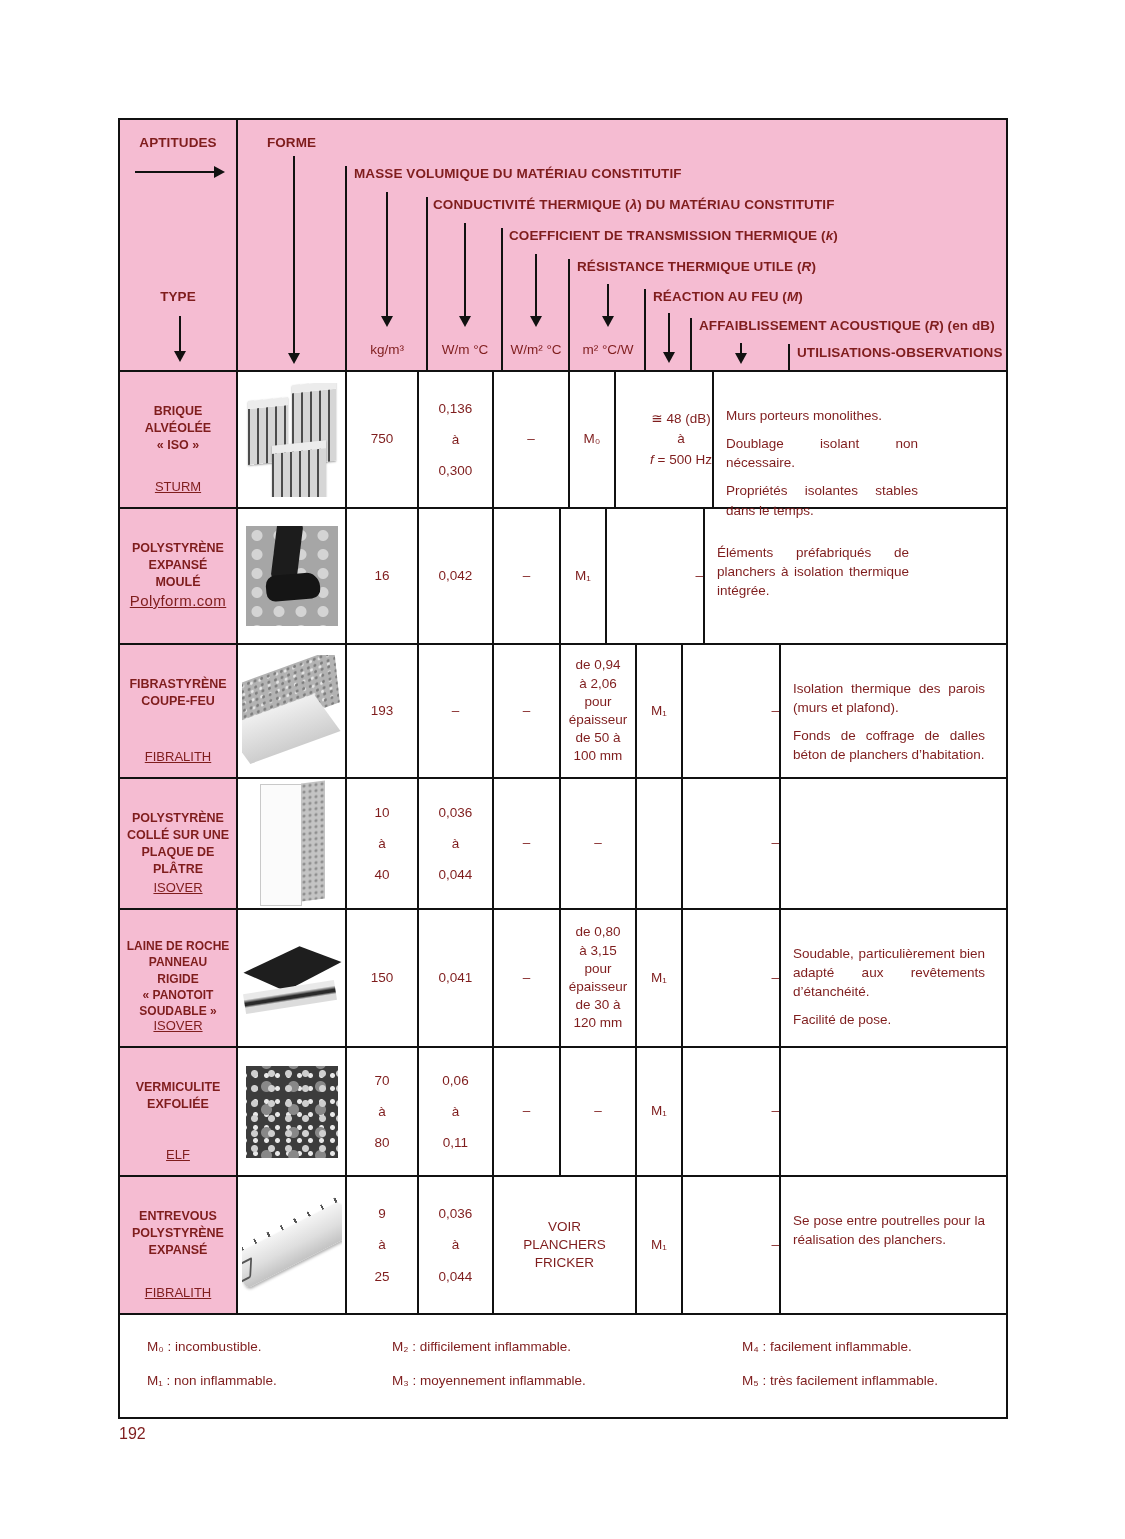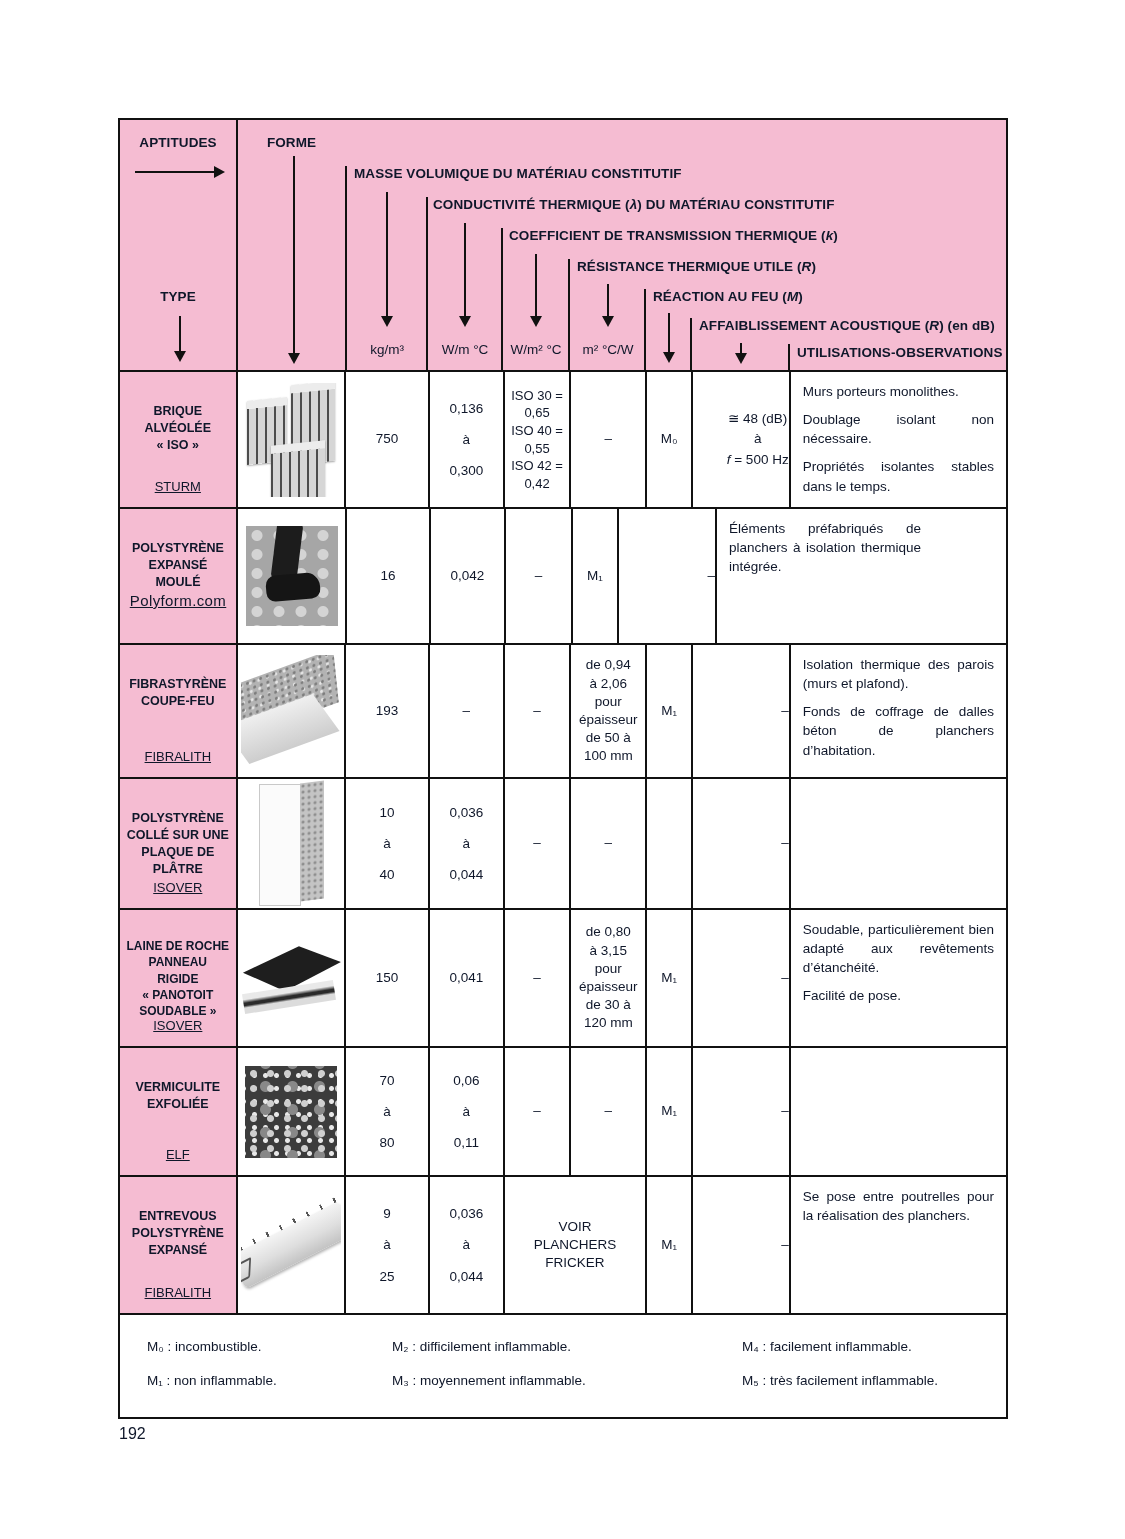--- a/index.html
+++ b/index.html
@@ -1,17 +1,17 @@
 <!DOCTYPE html>
 <html><head>
 <meta charset="utf-8">
 <style>
   html,body{margin:0;padding:0;background:#ffffff;}
   .page{position:relative;width:1125px;height:1539px;background:#ffffff;
-        font-family:"Liberation Sans","DejaVu Sans",sans-serif;color:#0f172a;}
+        font-family:"Liberation Sans","DejaVu Sans",sans-serif;color:#7f1d1d;}
   .table{position:absolute;left:118px;top:118px;width:890px;border:2px solid #111;
          background:#fff;box-sizing:border-box;}
 
   
   .thead{position:relative;height:250px;background:#f5bcd2;overflow:hidden;}
   .seg{position:absolute;width:2px;background:#111;}
   .hlabel{position:absolute;font-weight:bold;font-size:13.5px;letter-spacing:.1px;white-space:nowrap;}
   .hlabel i{font-style:italic;}
   .hcenter{text-align:center;}
   .unit{position:absolute;font-size:13.5px;white-space:nowrap;transform:translateX(-50%);}
@@ -24,27 +24,27 @@
       border:6px solid transparent;border-right:none;border-left:11px solid #111;}
 
   
   .trow{display:flex;border-top:2px solid #111;box-sizing:border-box;}
   .cell{box-sizing:border-box;border-right:2px solid #111;display:flex;
         align-items:center;justify-content:center;text-align:center;
         font-size:13.5px;line-height:1.35;white-space:pre-line;}
   .cell:last-child{border-right:none;}
   .c-type{width:118px;background:#f5bcd2;position:relative;display:block;text-align:center;}
   .c-forme{width:109px;}
-  .c-kg{width:84px;}
+  .c-kg{width:72px;}
   .c-wm{width:75px;}
   .c-wm2{width:67px;}
   .c-m2c{width:76px;}
   .c-m{width:46px;}
   .c-db{width:98px;justify-content:flex-end;}
-  .c-obs{width:216px;display:block;text-align:left;padding:10px 12px;white-space:normal;}
+  .c-obs{width:216px;display:block;text-align:left;padding:10px 12px;white-space:normal;margin-top:24px;}
   .c-merge{width:143px;}
   .spread{line-height:2.3;}
   .tname{font-weight:bold;font-size:12.5px;line-height:1.35;padding-top:13px;white-space:pre-line;}
   .tbrand{position:absolute;left:0;right:0;bottom:11px;font-size:13px;text-decoration:underline;}
   .tbrand.mid{bottom:32px;font-size:15px;letter-spacing:.4px;}
   .obs-p{margin:0 0 9px 0;font-size:13.5px;line-height:1.42;text-align:justify;}
   .obs-p:empty{display:none;}
   .db-special{line-height:1.5;}
   .db-special i{font-style:italic;}
 
@@ -158,26 +158,20 @@
         <div class="photo ph-brique">
           <div class="bk bk1"></div>
           <div class="bk bk2"></div>
           <div class="bk bk3"></div>
         </div>
       </div>
       <div class="cell c-kg">750</div>
       <div class="cell c-wm spread">0,136
 à
 0,300</div>
-      <div class="cell c-wm2" style="font-size:13px">ISO 30 =
-0,65
-ISO 40 =
-0,55
-ISO 42 =
-0,42</div>
       <div class="cell c-m2c">–</div>
       <div class="cell c-m">M₀</div>
       <div class="cell c-db db-special">
         <div><span>≅ 48 (dB)</span><br><span>à</span><br><i>f</i><span> = 500 Hz</span></div>
       </div>
       <div class="cell c-obs">
         <p class="obs-p">Murs porteurs monolithes.</p>
         <p class="obs-p">Doublage isolant non nécessaire.</p>
         <p class="obs-p">Propriétés isolantes stables dans le temps.</p>
       </div>

